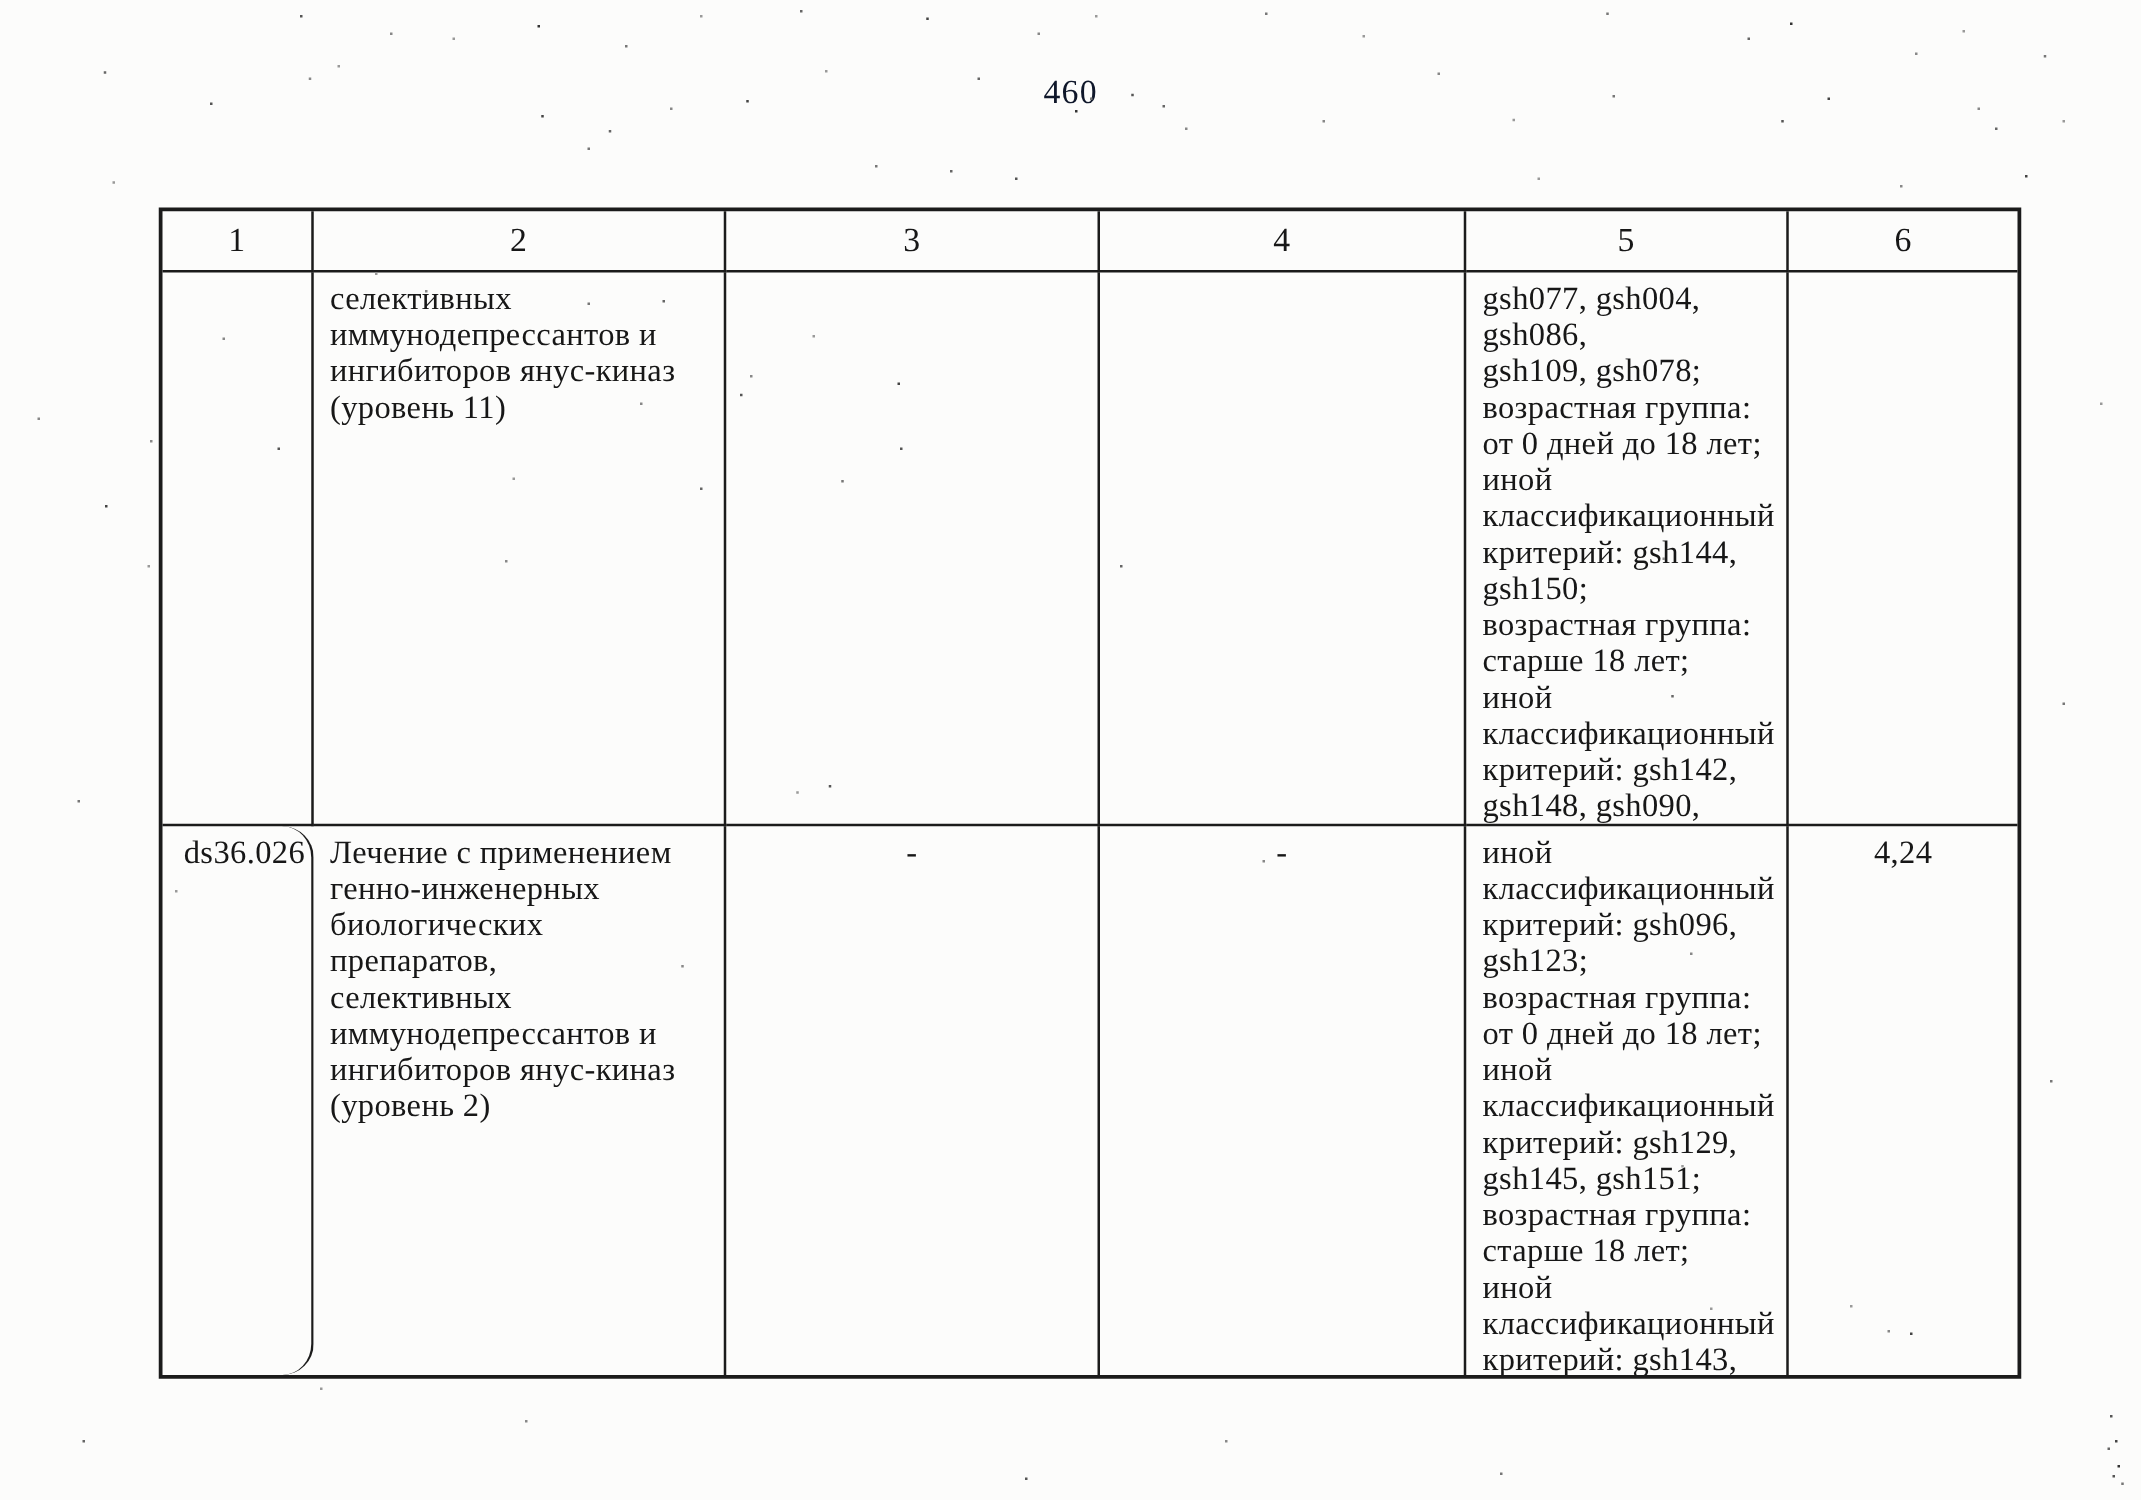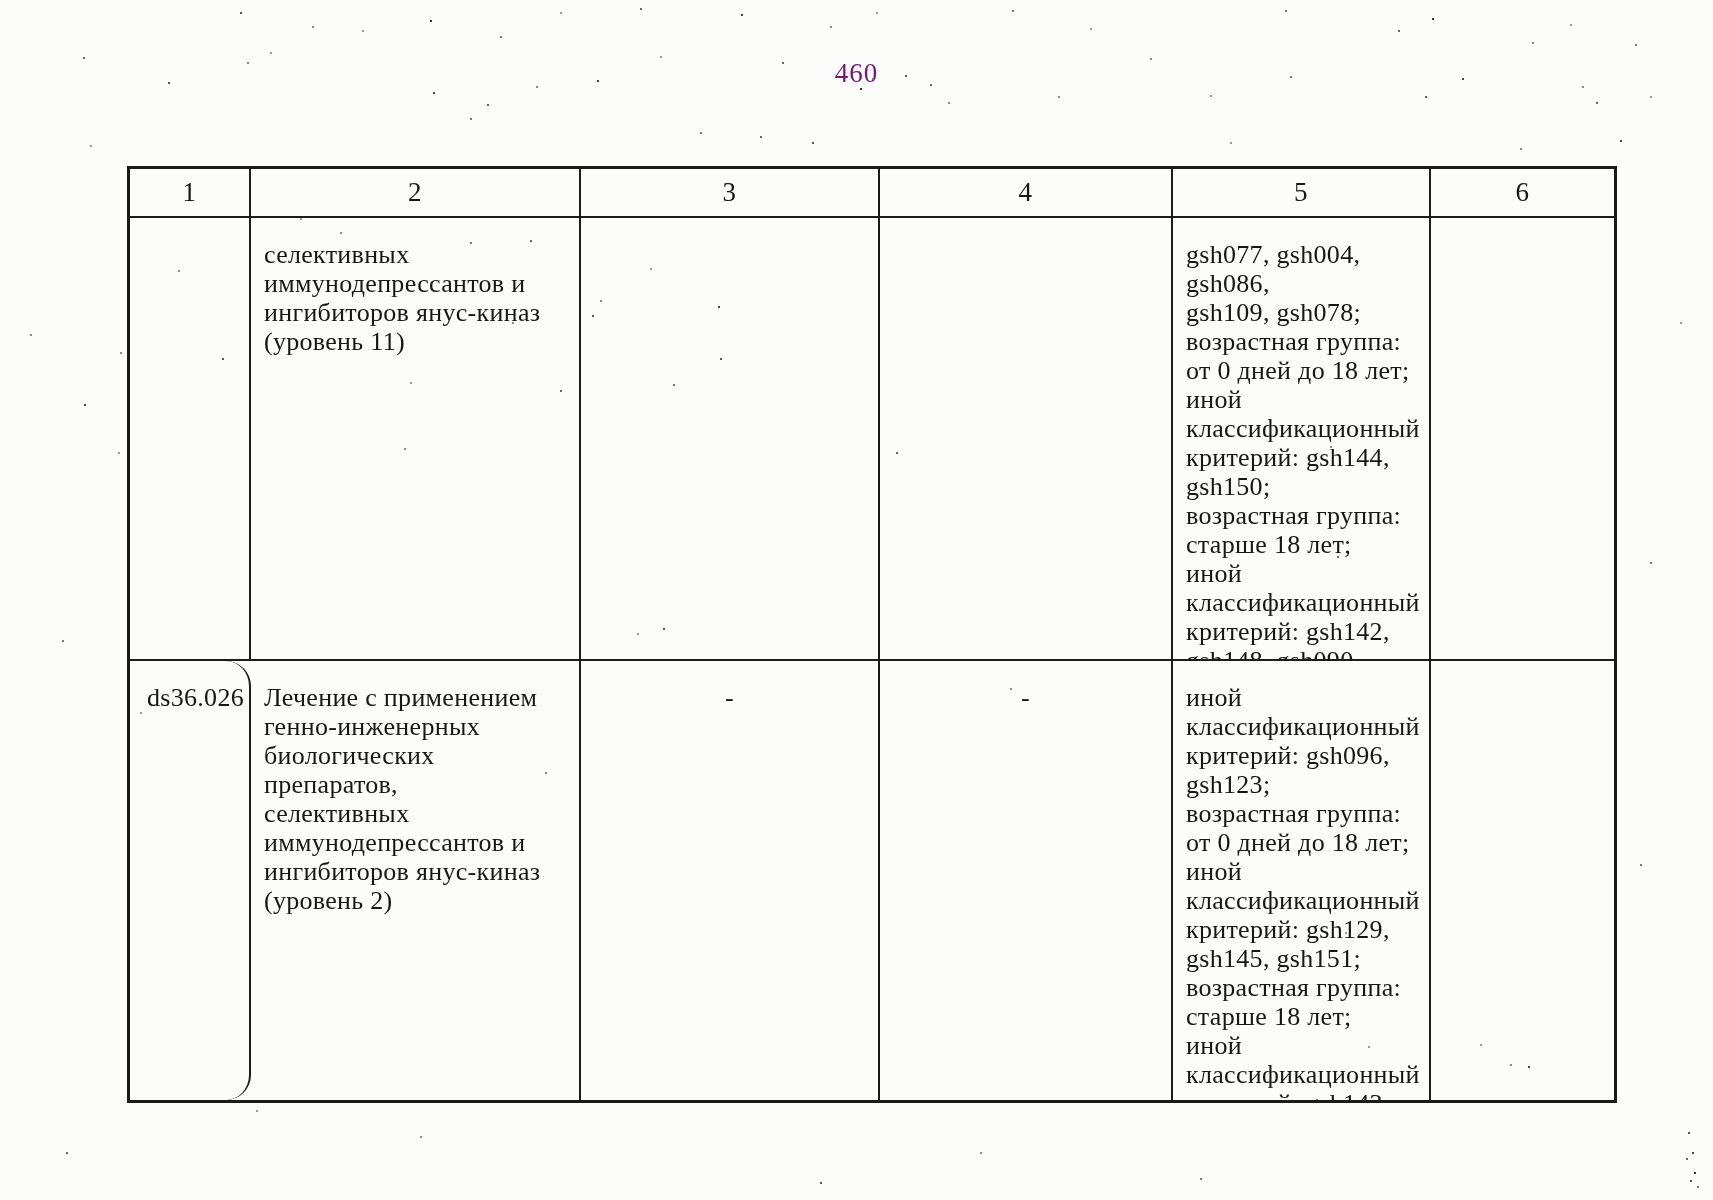--- a/index.html
+++ b/index.html
@@ -17,21 +17,21 @@
   }
 
   .page-number {
     position: absolute;
     top: 58px;
     left: 0;
     right: 0;
     text-align: center;
     font-size: 27px;
     letter-spacing: 1px;
-    color: #701a75;
+    color: #0f172a;
   }
 
   .doc-table {
     position: absolute;
     left: 127px;
     top: 166px;
     width: 1484px;
     height: 931px;
     display: grid;
     grid-template-columns: 121px 330px 299px 293px 258px 183px;
@@ -43,21 +43,21 @@
 
   .cell {
     border-right: 2px solid #1b1b1b;
     border-bottom: 2px solid #1b1b1b;
     box-sizing: border-box;
     overflow: hidden;
     font-size: 26px;
     line-height: 29px;
     letter-spacing: 0.3px;
     white-space: pre-line;
-    padding: 22px 6px 0 13px;
+    padding: 6px 6px 0 13px;
     color: #171717;
   }
   .cell.c-last { border-right: none; }
   .cell.r-last { border-bottom: none; }
 
   .cell.header {
     display: flex;
     align-items: center;
     justify-content: center;
     padding: 0;
@@ -175,16 +175,17 @@
 от 0 дней до 18 лет;
 иной
 классификационный
 критерий: gsh129,
 gsh145, gsh151;
 возрастная группа:
 старше 18 лет;
 иной
 классификационный
 критерий: gsh143,</div>
+  <div class="cell tariff c-last r-last">4,24</div>
 </div>
 
 <div class="noise"></div>
 <div class="noise2"></div>
 
 </body></html>

